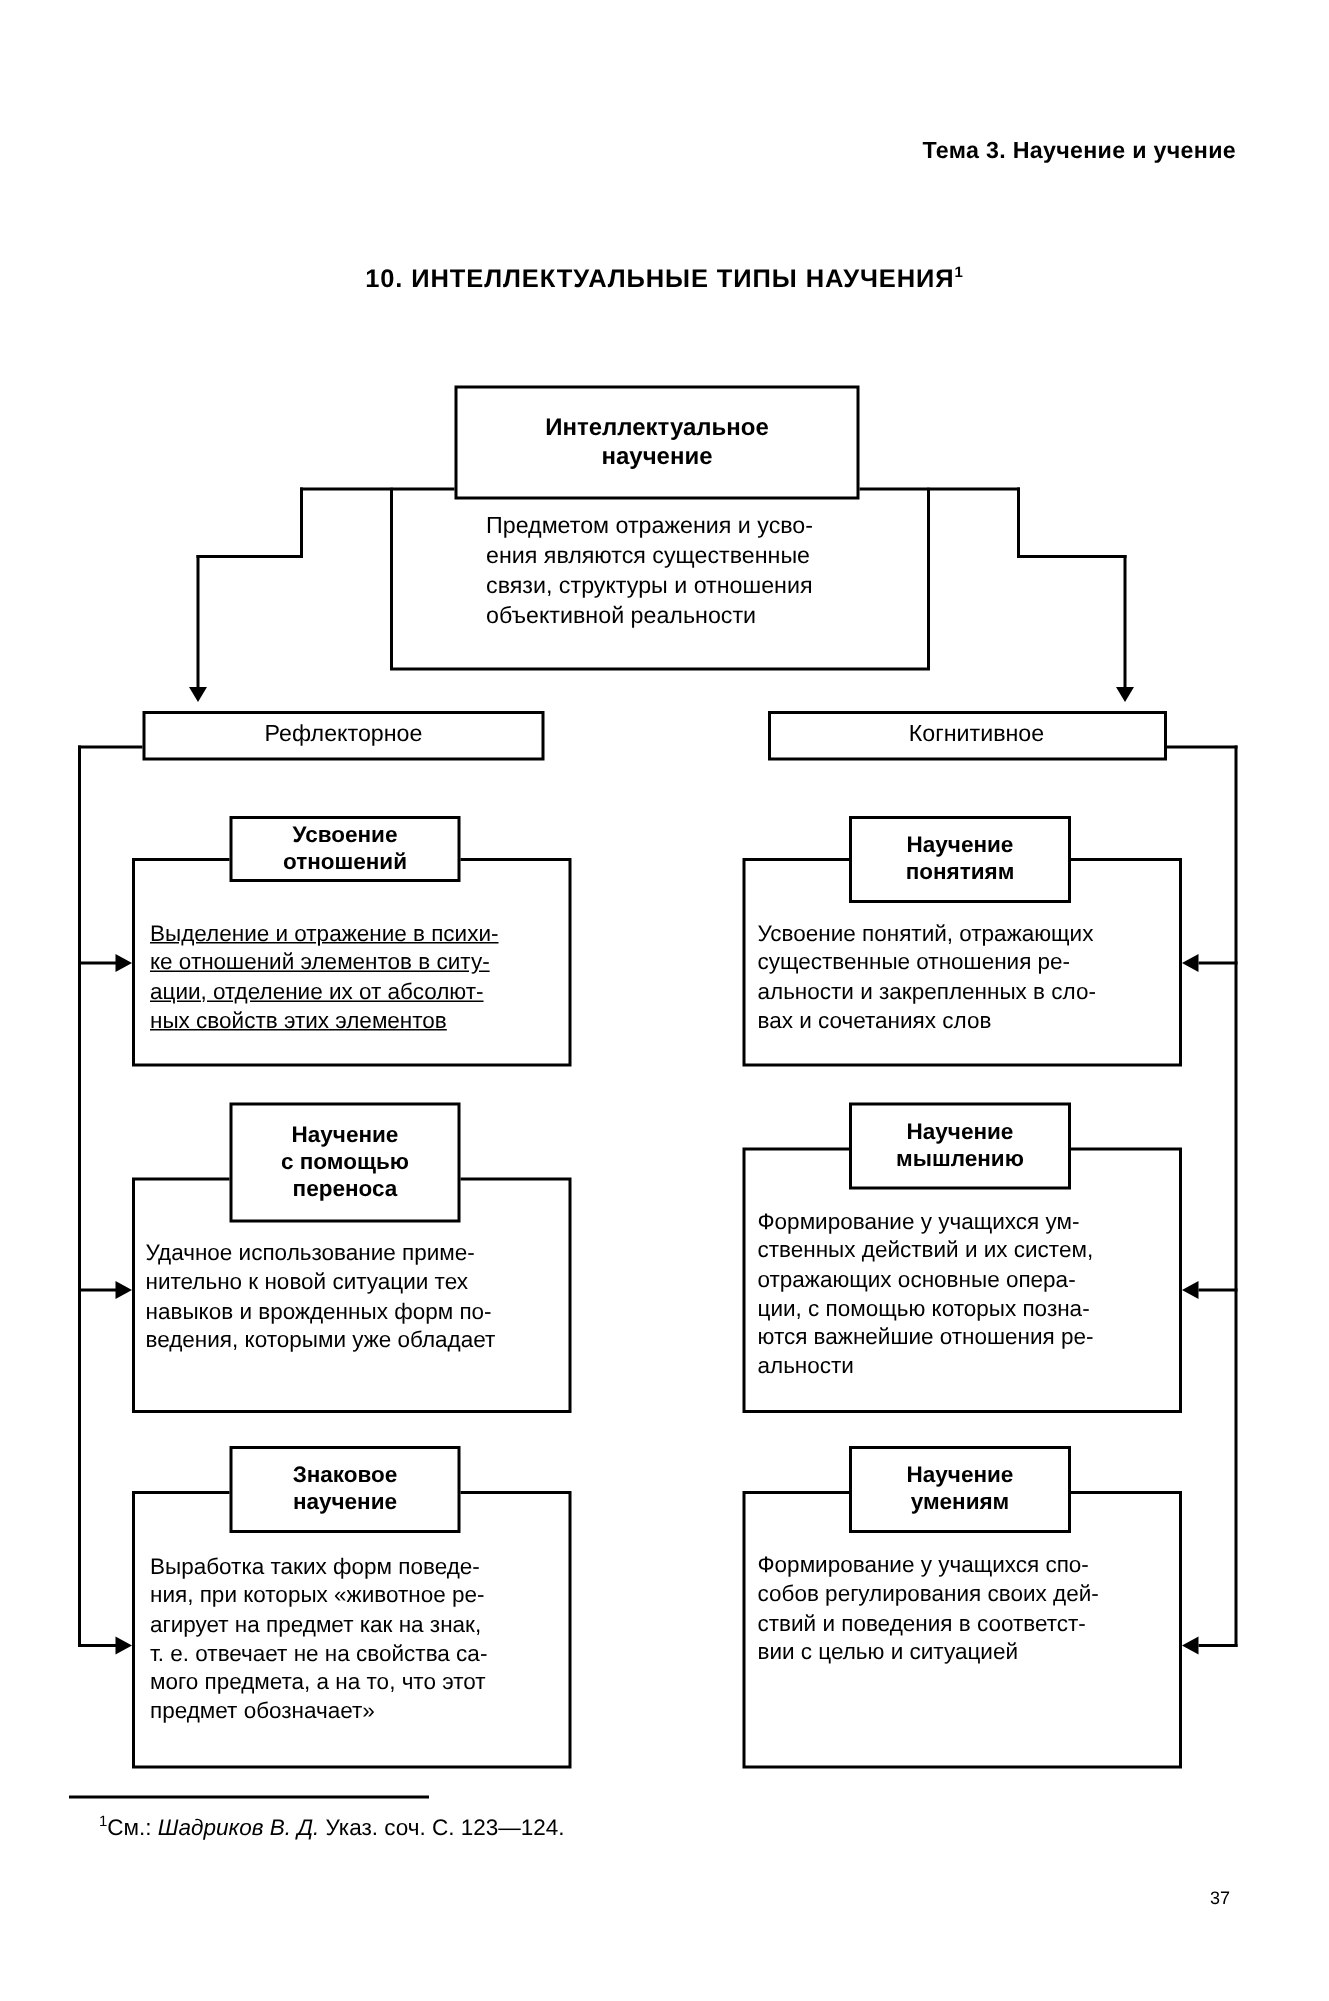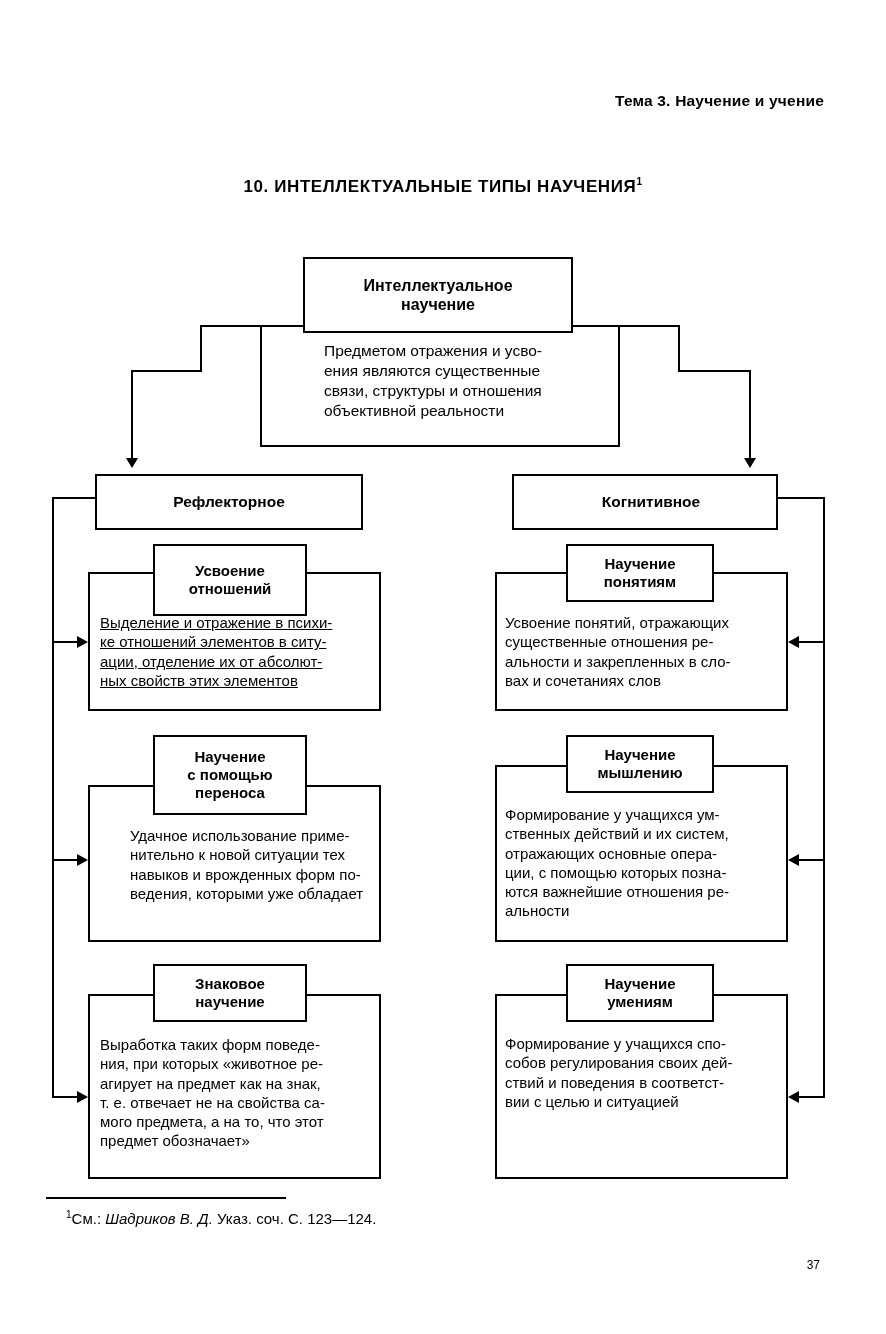--- a/index.html
+++ b/index.html
@@ -58,33 +58,33 @@
   #root-body{
     left:260px;top:325px;width:360px;height:122px;z-index:2;
   }
   #root-body-text{
     left:280px;top:341px;width:330px;
     font-size:15.5px;z-index:7;margin-left:44px;
   }
 
   
   .branch{
-    height:56px;font-size:15.5px;font-weight:700;
+    height:33px;font-size:15.5px;font-weight:400;
   }
   #branch-left{left:95px;top:474px;width:268px;}
   #branch-right{left:512px;top:474px;width:266px;padding-left:12px;}
 
   
   .leaf-hdr{font-size:15px;font-weight:700;}
   
   .leaf-body{z-index:2;}
   .leaf-text{font-size:15px;z-index:7;}
 
   
-  #leaf-l1-hdr {left:153px;top:544px;width:154px;height:72px;}
+  #leaf-l1-hdr {left:153px;top:544px;width:154px;height:44px;}
   #leaf-l1-body{left:88px; top:572px;width:293px;height:139px;}
   #leaf-l1-text{left:100px;top:613px;width:278px;text-decoration:underline;}
 
   #leaf-l2-hdr {left:153px;top:735px;width:154px;height:80px;}
   #leaf-l2-body{left:88px; top:785px;width:293px;height:157px;}
   #leaf-l2-text{left:97px; top:826px;width:284px;}
 
   #leaf-l3-hdr {left:153px;top:964px;width:154px;height:58px;}
   #leaf-l3-body{left:88px; top:994px;width:293px;height:185px;}
   #leaf-l3-text{left:100px;top:1035px;width:280px;}
@@ -205,21 +205,21 @@
 <div class="abs body-text leaf-text" id="leaf-l1-text" style="white-space: pre-line;">Выделение и отражение в психи-
 ке отношений элементов в ситу-
 ации, отделение их от абсолют-
 ных свойств этих элементов</div>
 <div class="abs hdr leaf-hdr" id="leaf-l1-hdr">
   <span style="white-space: pre-line;">Усвоение
 отношений</span>
 </div>
 
 <div class="abs box leaf-body" id="leaf-l2-body"></div>
-<div class="abs body-text leaf-text" id="leaf-l2-text" style="white-space: pre-line; margin-left: 33px;">Удачное использование приме-
+<div class="abs body-text leaf-text" id="leaf-l2-text" style="white-space: pre-line;">Удачное использование приме-
 нительно к новой ситуации тех
 навыков и врожденных форм по-
 ведения, которыми уже обладает</div>
 <div class="abs hdr leaf-hdr" id="leaf-l2-hdr">
   <span style="white-space: pre-line;">Научение
 с помощью
 переноса</span>
 </div>
 
 <div class="abs box leaf-body" id="leaf-l3-body"></div>

